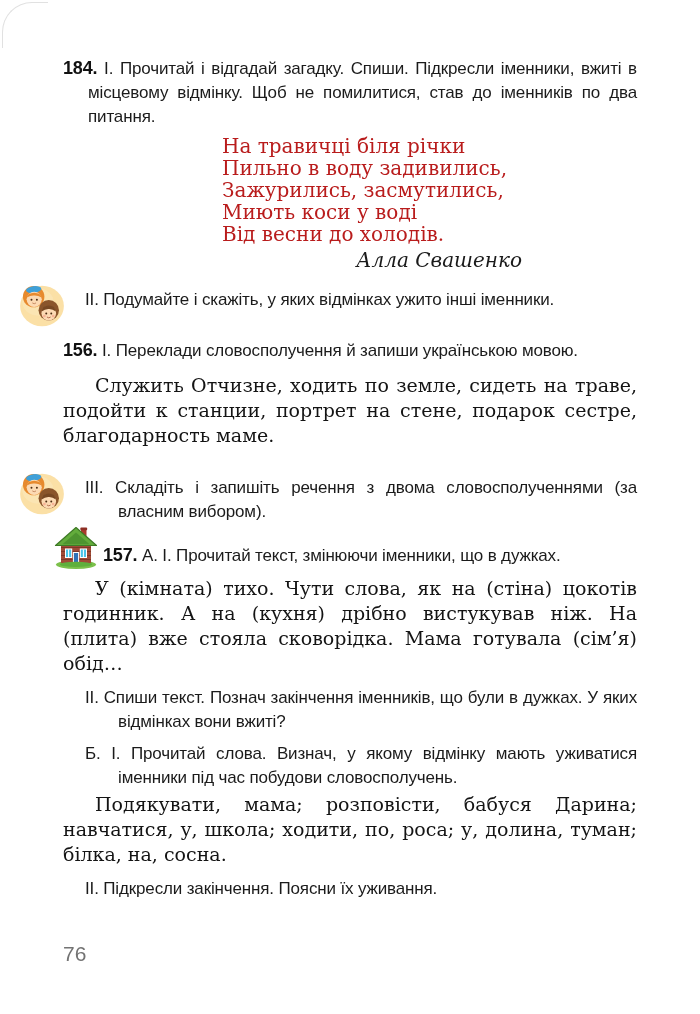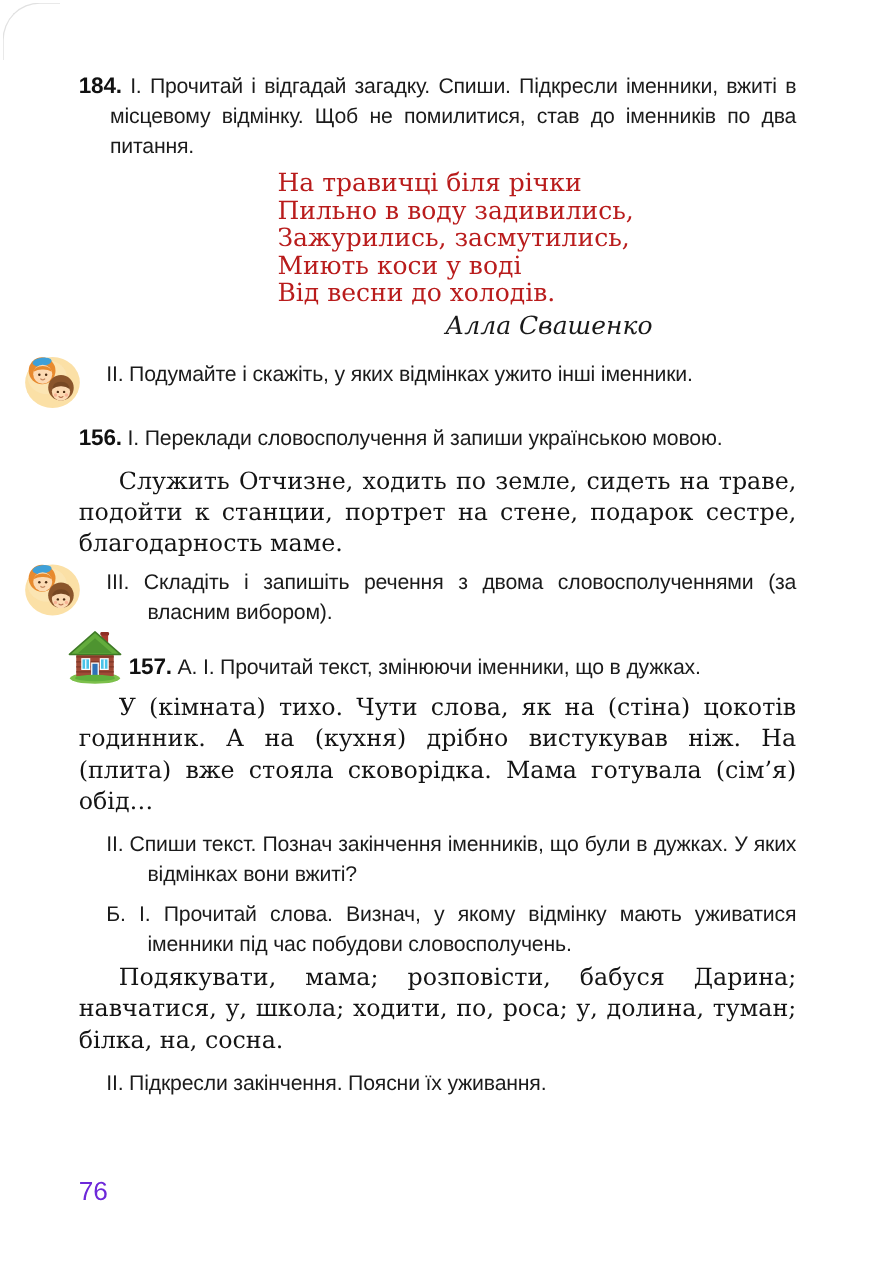--- a/index.html
+++ b/index.html
@@ -66,39 +66,39 @@
   .s157iia { margin-bottom:8px; }
   .s157b  { margin-bottom:2px; }
 
   
   .body-serif {
     font-family:"DejaVu Serif", serif;
     font-size:19px; line-height:25px;
     text-align:justify; text-indent:32px;
     color:#141414;
   }
-  .p156 { margin-bottom:6px; }
+  .p156 { margin-bottom:28px; }
   .p157a { margin-bottom:10px; }
   .p157b { margin-bottom:10px; }
 
   
   .icon { display:inline-block; }
   .kids-icon { position:absolute; left:-12px; top:-7px; width:48px; height:50px; }
   .hwrow { position:relative; padding-left:40px; min-height:42px; display:flex; align-items:flex-end; margin-bottom:8px; }
   .hwrow .head-line {
     font-family:"Liberation Sans", sans-serif;
     font-size:17px; line-height:24px; letter-spacing:-0.15px;
     color:#1b1b1b;
   }
   .house-icon { position:absolute; left:-10px; top:0; width:46px; height:44px; }
 
   .page-number {
     position:absolute; left:63px; top:942px;
     font-family:"Liberation Sans", sans-serif;
-    font-size:21px; color:#6d28d9;
+    font-size:21px; color:#737373;
   }
 </style>
 </head>
 <body>
 
 <div class="page">
   <div class="corner"></div>
 
   <section>
     <p class="head h155"><span class="num">184.</span> <span>І. Прочитай і відгадай загадку. Спиши. Підкресли іменники, вжиті в місцевому відмінку. Щоб не помилитися, став до іменників по два питання.</span></p>

